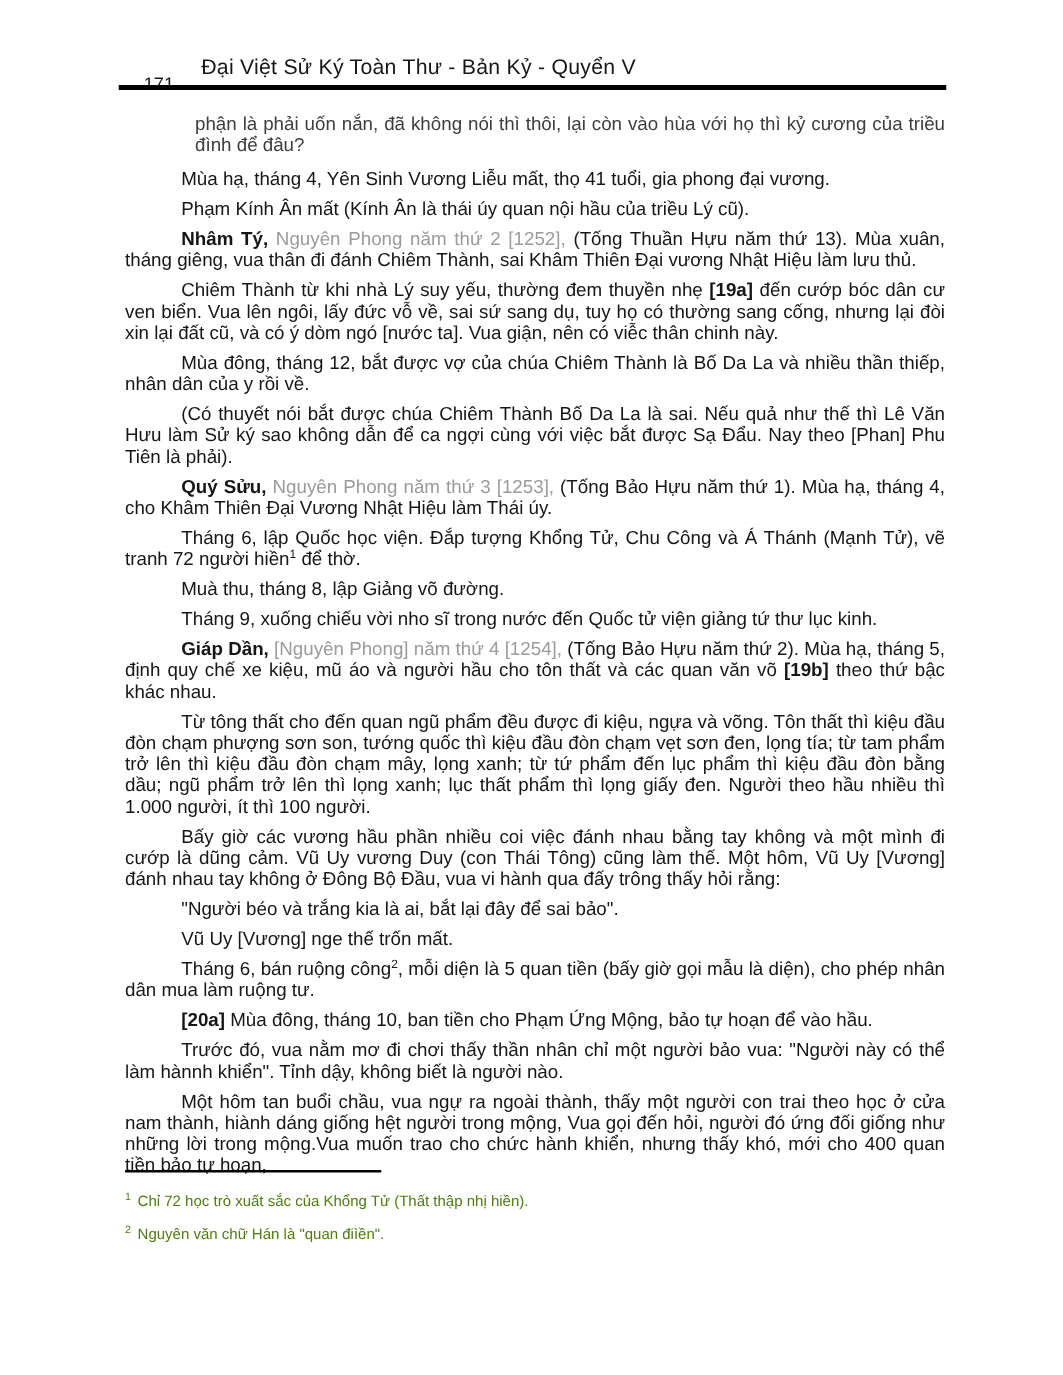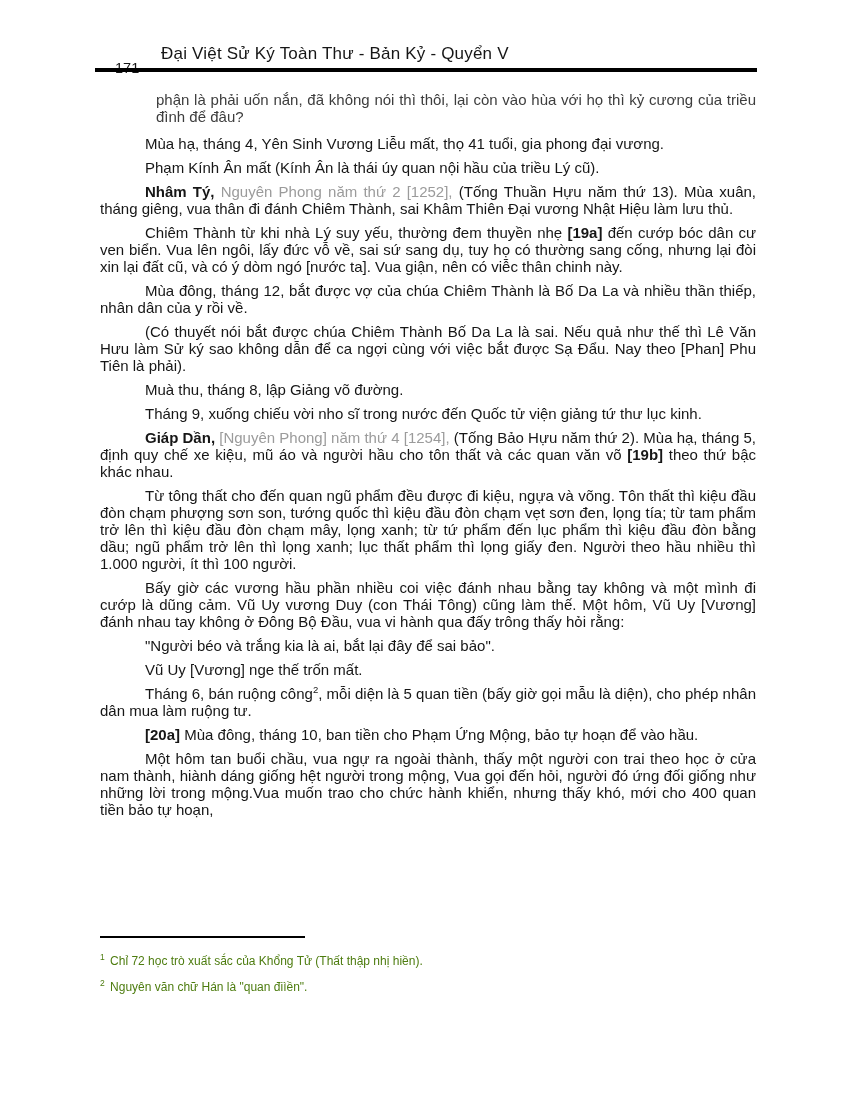--- a/index.html
+++ b/index.html
@@ -45,29 +45,32 @@
   </div>
 
   <div class="content" id="body-content">
       <p class="quote"><span>phận là phải uốn nắn, đã không nói thì thôi, lại còn vào hùa với họ thì kỷ cương của triều đình để đâu?</span></p>
       <p><span>Mùa hạ, tháng 4, Yên Sinh Vương Liễu mất, thọ 41 tuổi, gia phong đại vương.</span></p>
       <p><span>Phạm Kính Ân mất (Kính Ân là thái úy quan nội hầu của triều Lý cũ).</span></p>
       <p><span class="b">Nhâm Tý, </span><span class="muted">Nguyên Phong năm thứ 2 [1252], </span><span>(Tống Thuần Hựu năm thứ 13). Mùa xuân, tháng giêng, vua thân đi đánh Chiêm Thành, sai Khâm Thiên Đại vương Nhật Hiệu làm lưu thủ.</span></p>
       <p><span>Chiêm Thành từ khi nhà Lý suy yếu, thường đem thuyền nhẹ </span><span class="b">[19a]</span><span> đến cướp bóc dân cư ven biển. Vua lên ngôi, lấy đức vỗ về, sai sứ sang dụ, tuy họ có thường sang cống, nhưng lại đòi xin lại đất cũ, và có ý dòm ngó [nước ta]. Vua giận, nên có viễc thân chinh này.</span></p>
       <p><span>Mùa đông, tháng 12, bắt được vợ của chúa Chiêm Thành là Bố Da La và nhiều thần thiếp, nhân dân của y rồi về.</span></p>
       <p><span>(Có thuyết nói bắt được chúa Chiêm Thành Bố Da La là sai. Nếu quả như thế thì Lê Văn Hưu làm Sử ký sao không dẫn để ca ngợi cùng với việc bắt được Sạ Đẩu. Nay theo [Phan] Phu Tiên là phải).</span></p>
+      <p><span class="b">Quý Sửu, </span><span class="muted">Nguyên Phong năm thứ 3 [1253], </span><span>(Tống Bảo Hựu năm thứ 1). Mùa hạ, tháng 4, cho Khâm Thiên Đại Vương Nhật Hiệu làm Thái úy.</span></p>
+      <p><span>Tháng 6, lập Quốc học viện. Đắp tượng Khổng Tử, Chu Công và Á Thánh (Mạnh Tử), vẽ tranh 72 người hiền</span><sup class="fnref">1</sup><span> để thờ.</span></p>
       <p><span>Muà thu, tháng 8, lập Giảng võ đường.</span></p>
       <p><span>Tháng 9, xuống chiếu vời nho sĩ trong nước đến Quốc tử viện giảng tứ thư lục kinh.</span></p>
       <p><span class="b">Giáp Dần, </span><span class="muted">[Nguyên Phong] năm thứ 4 [1254], </span><span>(Tống Bảo Hựu năm thứ 2). Mùa hạ, tháng 5, định quy chế xe kiệu, mũ áo và người hầu cho tôn thất và các quan văn võ </span><span class="b">[19b]</span><span> theo thứ bậc khác nhau.</span></p>
       <p><span>Từ tông thất cho đến quan ngũ phẩm đều được đi kiệu, ngựa và võng. Tôn thất thì kiệu đầu đòn chạm phượng sơn son, tướng quốc thì kiệu đầu đòn chạm vẹt sơn đen, lọng tía; từ tam phẩm trở lên thì kiệu đầu đòn chạm mây, lọng xanh; từ tứ phẩm đến lục phẩm thì kiệu đầu đòn bằng dầu; ngũ phẩm trở lên thì lọng xanh; lục thất phẩm thì lọng giấy đen. Người theo hầu nhiều thì 1.000 người, ít thì 100 người.</span></p>
       <p><span>Bấy giờ các vương hầu phần nhiều coi việc đánh nhau bằng tay không và một mình đi cướp là dũng cảm. Vũ Uy vương Duy (con Thái Tông) cũng làm thế. Một hôm, Vũ Uy [Vương] đánh nhau tay không ở Đông Bộ Đầu, vua vi hành qua đấy trông thấy hỏi rằng:</span></p>
       <p><span>"Người béo và trắng kia là ai, bắt lại đây để sai bảo".</span></p>
       <p><span>Vũ Uy [Vương] nge thế trốn mất.</span></p>
       <p><span>Tháng 6, bán ruộng công</span><sup class="fnref">2</sup><span>, mỗi diện là 5 quan tiền (bấy giờ gọi mẫu là diện), cho phép nhân dân mua làm ruộng tư.</span></p>
       <p><span class="b">[20a]</span><span> Mùa đông, tháng 10, ban tiền cho Phạm Ứng Mộng, bảo tự hoạn để vào hầu.</span></p>
+      <p><span>Trước đó, vua nằm mơ đi chơi thấy thần nhân chỉ một người bảo vua: "Người này có thể làm hànnh khiển". Tỉnh dậy, không biết là người nào.</span></p>
       <p><span>Một hôm tan buổi chầu, vua ngự ra ngoài thành, thấy một người con trai theo học ở cửa nam thành, hiành dáng giống hệt người trong mộng, Vua gọi đến hỏi, người đó ứng đối giống như những lời trong mộng.Vua muốn trao cho chức hành khiển, nhưng thấy khó, mới cho 400 quan tiền bảo tự hoạn,</span></p>
     </div>
 
   <div class="footnotes">
     <div class="fn-rule"></div>
     <div id="footnote-list">
         <div class="footnote"><sup>1</sup><span> Chỉ 72 học trò xuất sắc của Khổng Tử (Thất thập nhị hiền).</span></div>
         <div class="footnote"><sup>2</sup><span> Nguyên văn chữ Hán là "quan điìền".</span></div>
       </div>
   </div>

